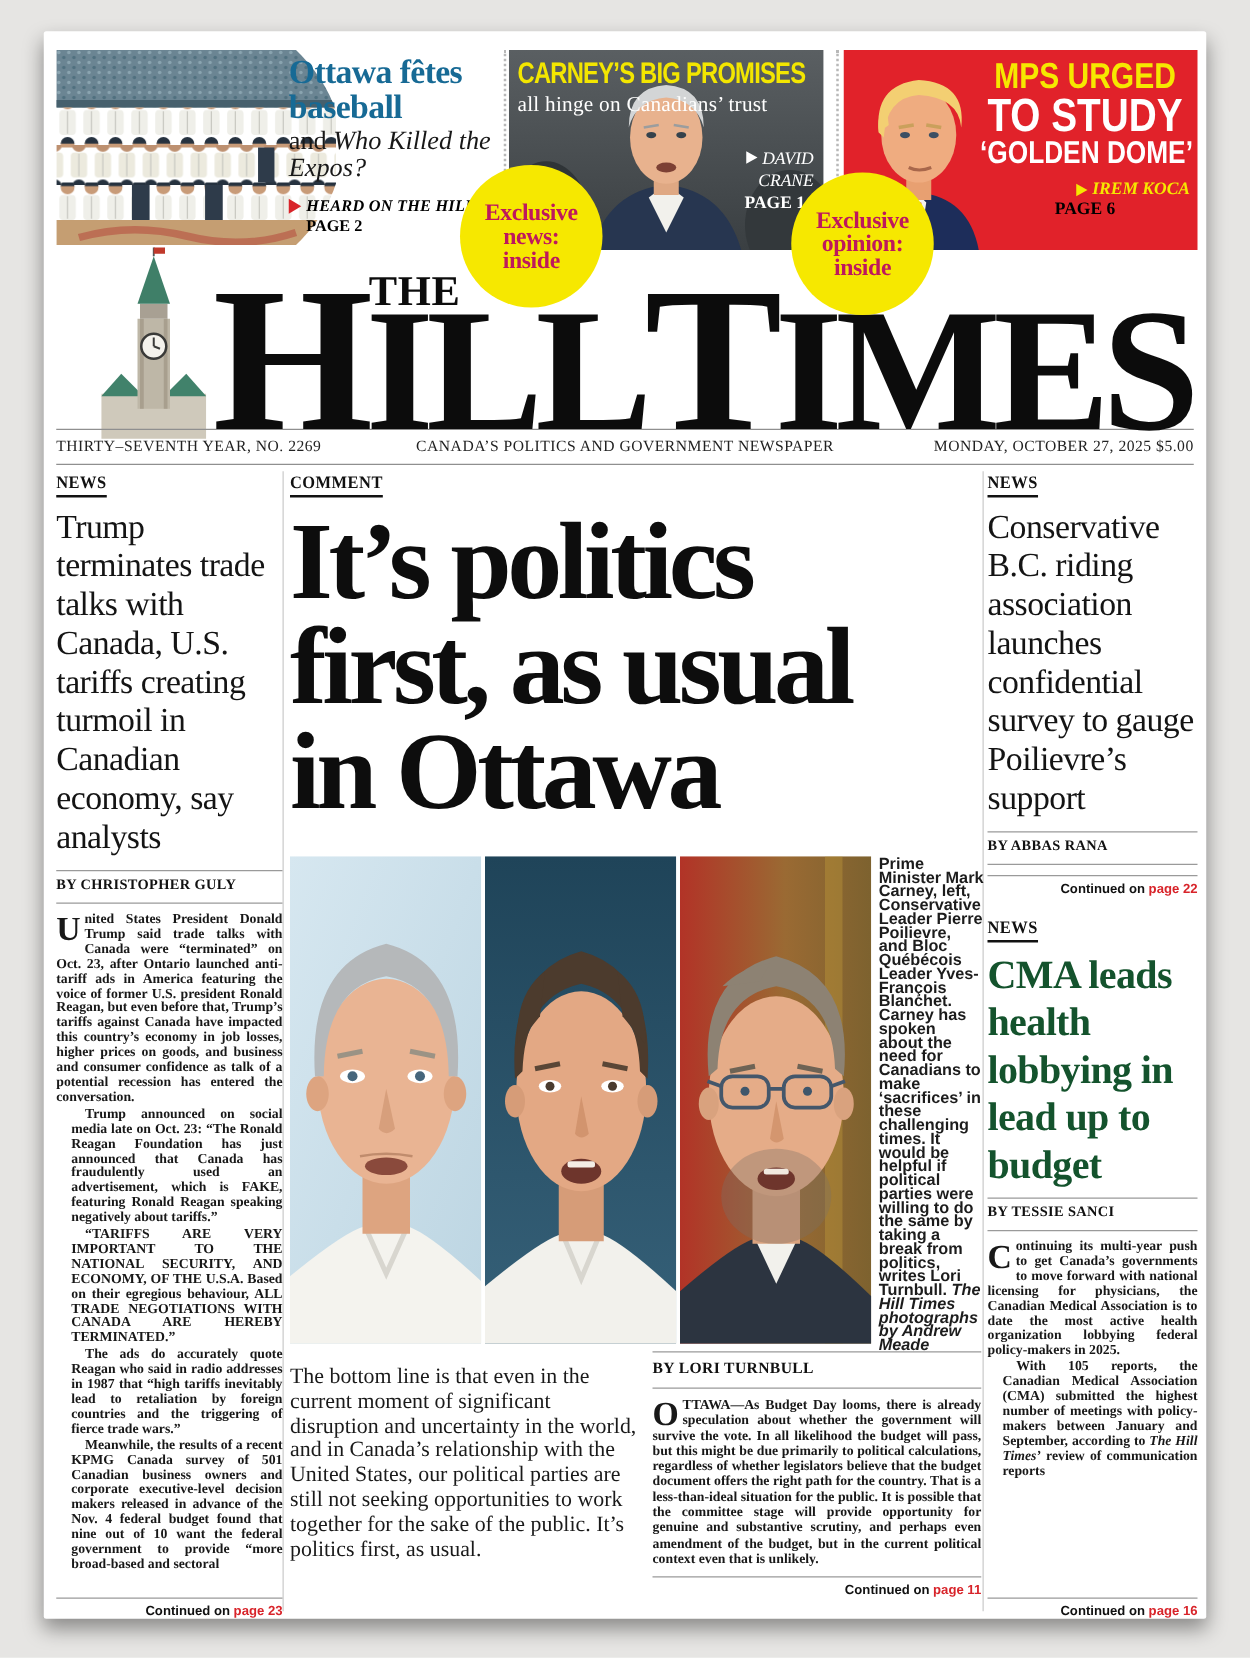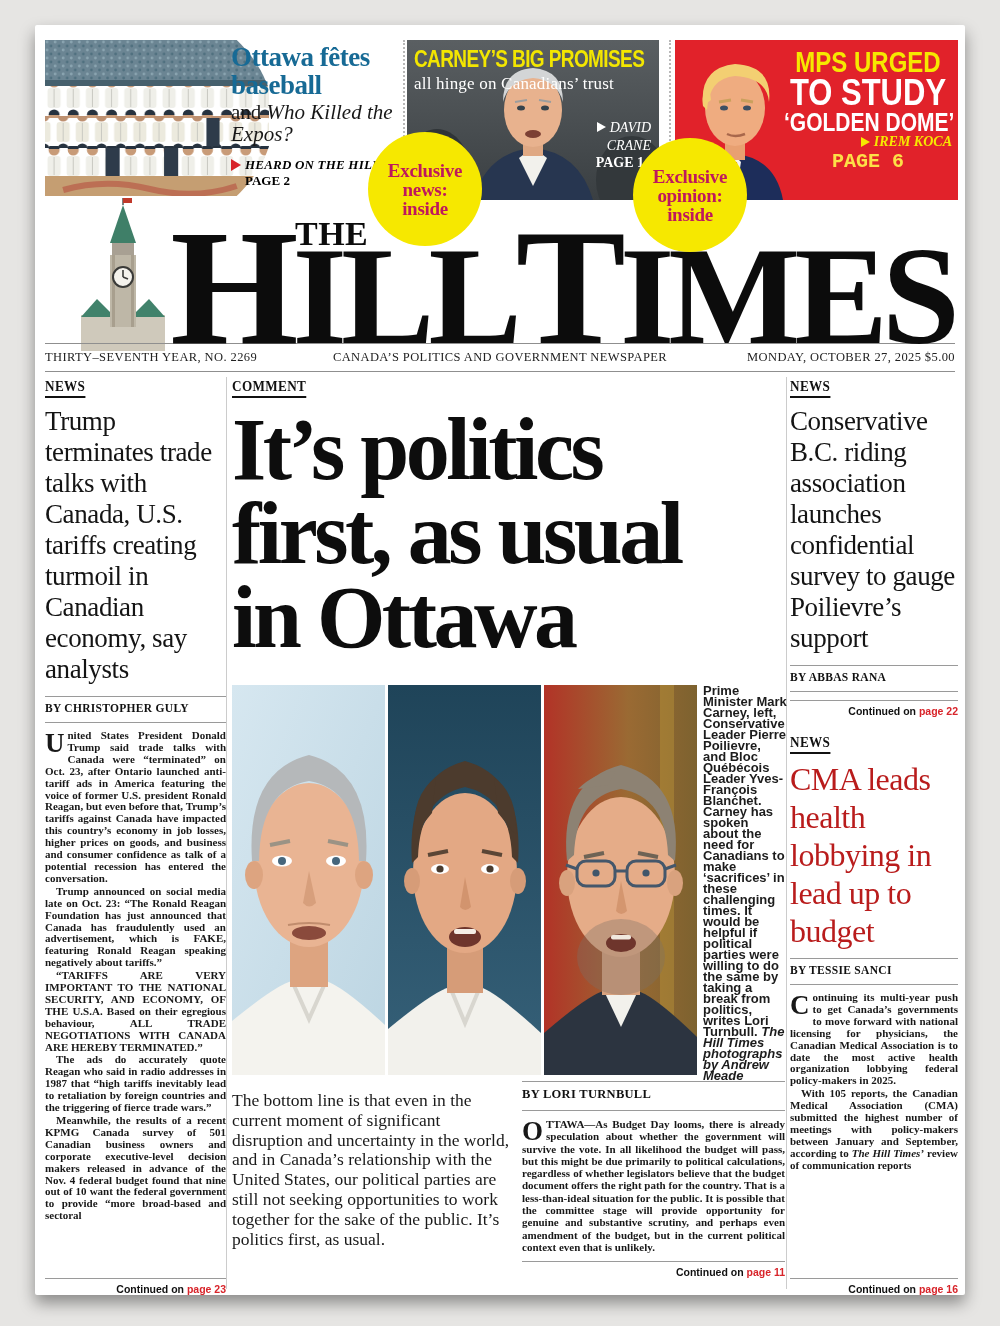--- a/index.html
+++ b/index.html
@@ -38,24 +38,24 @@
   .pc-by .nm{font-style:italic;font-size:14px;line-height:15px;}
   .pc-by .pg{font-weight:bold;font-size:14px;margin-top:1px;}
 
   .promo-dome{left:640px;top:15px;width:283px;height:160px;background:#e1222a;overflow:hidden;}
   .promo-dome svg{position:absolute;left:4px;bottom:0;width:112px;height:150px;}
   .pd-text{position:absolute;right:6px;top:10px;width:168px;text-align:center;
     font-family:"Liberation Sans",sans-serif;font-weight:bold;}
   .pd-l1{color:#f6e800;font-size:24px;line-height:24px;transform:scaleY(1.2);}
   .pd-l2{color:#fff;font-size:31px;line-height:31px;transform:scaleY(1.2);margin-top:3px;}
   .pd-l3{color:#fff;font-size:21px;line-height:22px;transform:scaleY(1.2);margin-top:4px;white-space:nowrap;}
-  .pd-by{margin-top:0;font-family:"Liberation Serif",serif;}
+  .pd-by{margin-top:10px;font-family:"Liberation Serif",serif;}
   .pd-by .row{display:flex;justify-content:flex-end;align-items:center;gap:4px;}
   .pd-by .nm{color:#f6e800;font-style:italic;font-size:14px;font-weight:bold;}
-  .pd-by .pg{color:#fde047;font-size:20px;font-weight:bold;font-family:Liberation Mono, monospace;}
+  .pd-by .pg{color:#000000;font-size:14px;font-weight:bold;}
 
   .bubble{width:114px;height:114px;border-radius:50%;background:#f6e800;z-index:6;
     display:flex;flex-direction:column;align-items:center;justify-content:center;
     font-weight:bold;font-size:19px;line-height:19px;color:#be185d;text-align:center;letter-spacing:-0.3px;}
   .bubble-news{left:333px;top:107px;}
   .bubble-op{left:598px;top:113px;}
 
   
   .tower{left:46px;top:172px;width:84px;height:162px;}
   .mast{left:130px;top:176px;width:794px;height:158px;display:flex;justify-content:center;
@@ -70,26 +70,26 @@
   .folio span{background:transparent;z-index:1;}
 
   
   .collabel{display:inline-block;font-weight:bold;font-size:14px;letter-spacing:.4px;color:#111;
     border-bottom:2px solid #111;padding-bottom:1px;transform:scaleX(.94);transform-origin:left;}
   .vrule{top:352px;height:912px;border-left:1px solid #ccc;}
 
   .leftcol{left:10px;top:352px;width:181px;height:918px;display:flex;flex-direction:column;}
   .rightcol{left:755px;top:352px;width:168px;height:918px;display:flex;flex-direction:column;}
   .headline-s{font-size:27px;line-height:31px;letter-spacing:-0.4px;color:#141414;margin:8px 0 3px 0;font-weight:normal;}
-  .headline-m{font-size:32px;line-height:38px;letter-spacing:-0.5px;color:#b91c1c;margin:6px 0 0 0;font-weight:normal;}
+  .headline-m{font-size:32px;line-height:38px;letter-spacing:-0.5px;color:#14532d;margin:6px 0 0 0;font-weight:bold;}
   .rule{border-top:1px solid #9a9a9a;margin:8px 0 0 0;}
   .byline{font-weight:bold;font-size:11.5px;letter-spacing:.3px;margin-top:5px;color:#111;}
   .bodytxt{margin-top:7px;font-size:11px;line-height:11.9px;font-weight:bold;color:#181818;text-align:justify;}
   .bodytxt p{margin:0;}
-  .bodytxt p + p{text-indent:11px;margin-top:1px;}
+  .bodytxt p + p{text-indent:11px;margin-top:1px;margin-left:12px;}
   .bodytxt p.lead::first-letter{float:left;font-size:27px;line-height:22px;padding:2px 3px 0 0;font-weight:bold;}
   .bodytxt .ital{font-style:italic;}
   .contd{margin-top:4px;text-align:right;font-family:"Liberation Sans",sans-serif;
     font-weight:bold;font-size:10.5px;color:#111;}
   .contd .pg{color:#d8242a;}
   .spacer{flex:1;}
 
   .centercol{left:197px;top:352px;width:553px;}
   .headline-xl{font-weight:bold;font-size:88px;line-height:84px;letter-spacing:-3.5px;color:#0d0d0d;margin-top:10px;}
   .photos{left:197px;top:660px;width:466px;height:390px;display:flex;gap:3px;}

